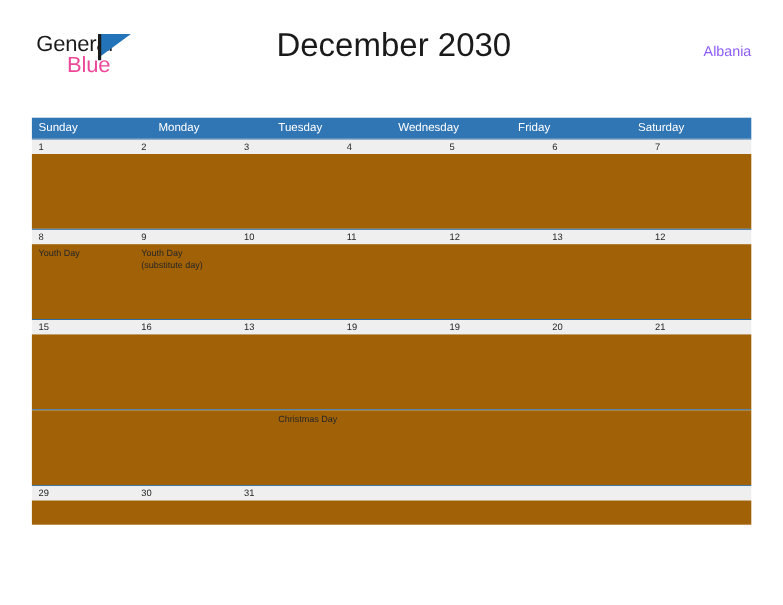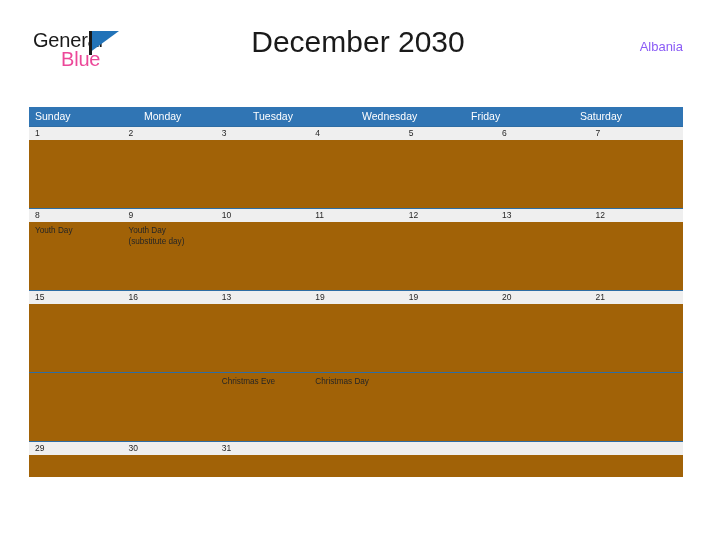--- a/index.html
+++ b/index.html
@@ -254,23 +254,20 @@
         <div class="event-cell"></div>
         <div class="event-cell"></div>
       </div>
     </div>
 
     <div class="week">
       <div class="week-events">
         <div class="event-cell"></div>
         <div class="event-cell"></div>
         <div class="event-cell">
-          <span class="event-line">Christmas Eve</span>
-        </div>
-        <div class="event-cell">
           <span class="event-line">Christmas Day</span>
         </div>
         <div class="event-cell"></div>
         <div class="event-cell"></div>
         <div class="event-cell"></div>
       </div>
     </div>
 
     <div class="week last">
       <div class="week-dates">

